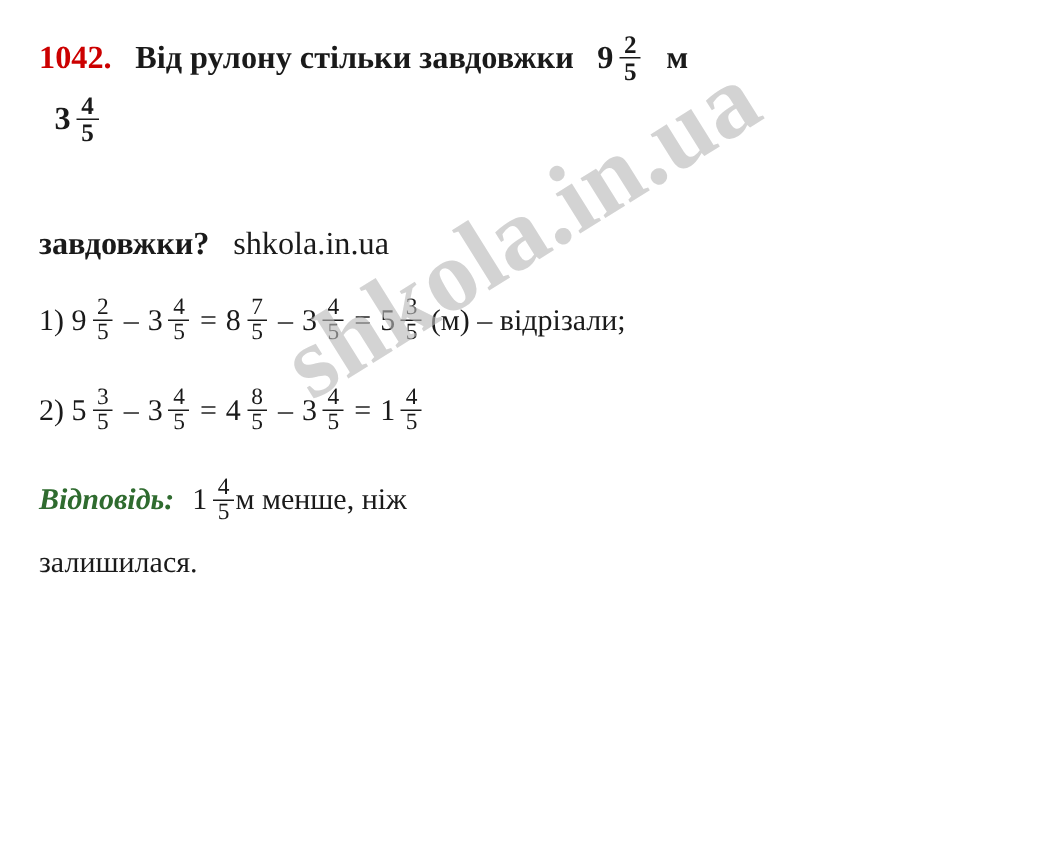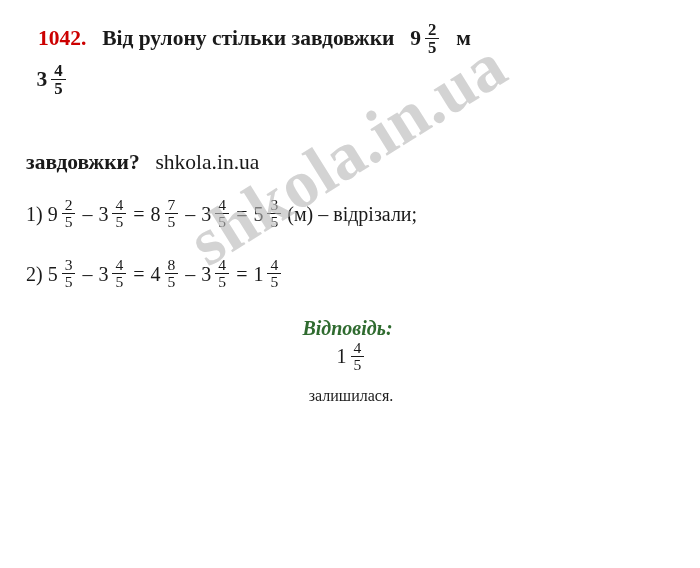--- a/index.html
+++ b/index.html
@@ -45,21 +45,20 @@
   .statement {
     font-weight: 700;
     font-size: 21.5px;
     line-height: 1.92;
     position: relative;
     z-index: 2;
   }
   .num {
     color: #cc0000;
     font-weight: 700;
-    margin-left: 12px;
   }
   .site-inline {
     font-weight: 400;
   }
 
   
   .solution {
     margin-top: 14px;
     font-size: 20px;
     line-height: 1.0;
@@ -76,33 +75,31 @@
     margin-top: 8px;
     font-size: 20px;
     position: relative;
     z-index: 2;
   }
   .answer-line {
     display: flex;
     align-items: center;
     white-space: nowrap;
     margin-bottom: 14px;
-    flex-direction: column;
   }
   .answer-label {
     font-style: italic;
     font-weight: 700;
     color: #2f6b2f;
     margin-right: 7px;
   }
   .tail {
-    font-size: 16px;
-    position: relative;
-    z-index: 2;
-    text-align: center;
+    font-size: 20px;
+    position: relative;
+    z-index: 2;
   }
 
   
   .mixed {
     display: inline-flex;
     align-items: center;
   }
   .whole {
     margin-right: 3px;
   }
@@ -270,17 +267,18 @@
     <div class="answer-line">
       <span class="answer-label">Відповідь:</span>
       <span class="sp"></span>
       <span class="mixed">
         <span class="whole">1</span>
         <span class="frac">
           <span class="numer">4</span>
           <span class="denom">5</span>
         </span>
       </span>
+      <span>м менше, ніж</span>
     </div>
     <div class="tail">залишилася.</div>
   </div>
 
 </div>
 
 </body></html>

